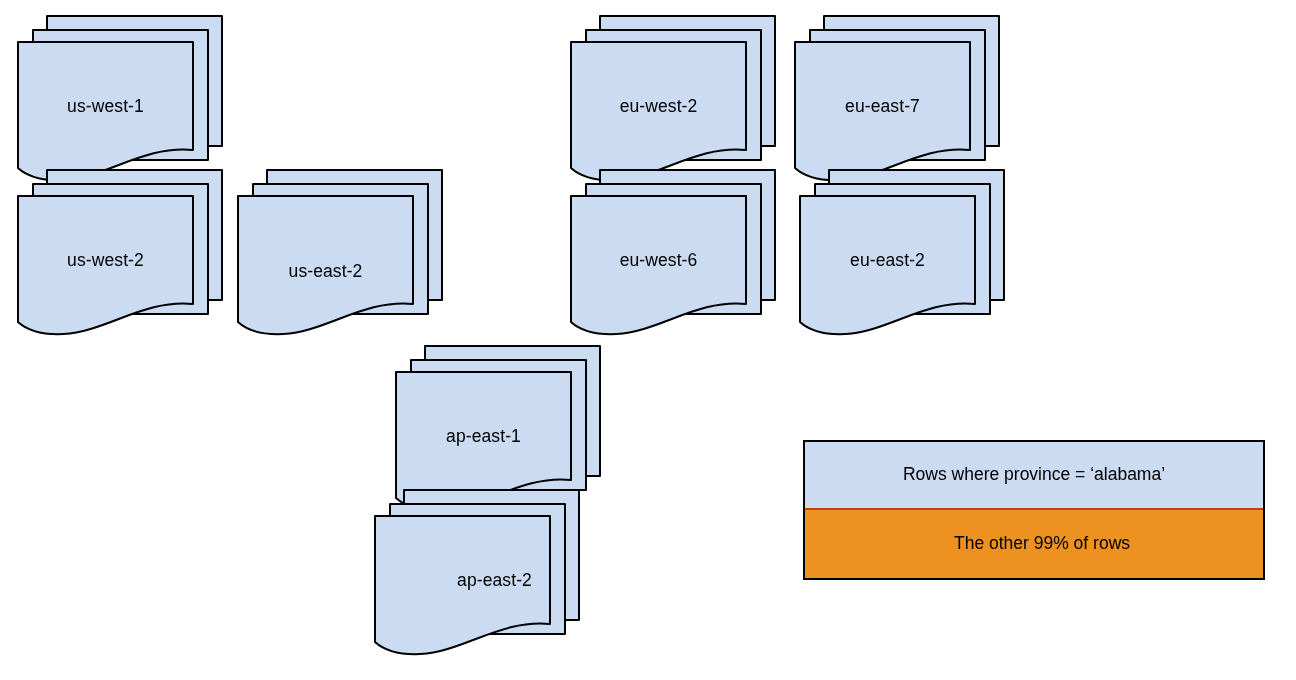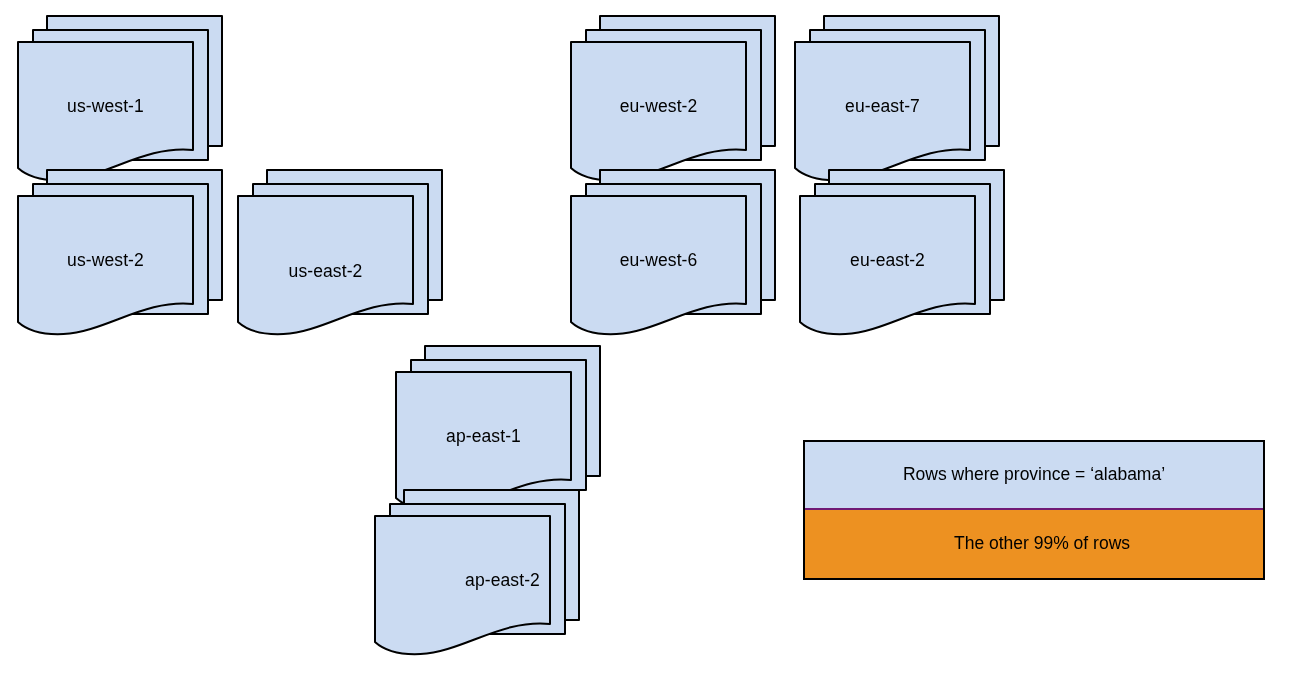--- a/index.html
+++ b/index.html
@@ -66,21 +66,21 @@
     height: 50%;
     box-sizing: border-box;
     display: flex;
     align-items: center;
     justify-content: center;
     font-size: 17.5px;
     line-height: 1;
     white-space: nowrap;
   }
   .legend-row.top {
-    border-bottom: 2px solid #701a75;
+    border-bottom: 2px solid #c2410c;
     justify-content: center;
   }
 </style>
 </head>
 <body>
 
 <div id="canvas">
 
   <div class="doc-stack" style="left: 18px; top: 16px;">
     <svg viewBox="0 0 215 165">
@@ -154,21 +154,21 @@
       </svg>
     <div class="doc-label" style="top: 26px; left: 0px;">ap-east-1</div>
   </div>
 
   <div class="doc-stack" style="left: 375px; top: 490px;">
     <svg viewBox="0 0 215 165">
         <rect x="29" y="0" width="175" height="130" fill="#CBDBF2" stroke="#000000" stroke-width="2" stroke-linejoin="round"></rect>
         <rect x="15" y="14" width="175" height="130" fill="#CBDBF2" stroke="#000000" stroke-width="2" stroke-linejoin="round"></rect>
         <path d="M 0 26 L 175 26 L 175 134 C 126 129 87.5 162 45.5 164 C 24.500000000000004 165 8.75 160 0 152 Z" fill="#CBDBF2" stroke="#000000" stroke-width="2" stroke-linejoin="round"></path>
       </svg>
-    <div class="doc-label" style="top: 26px; left: 16px; padding-left: 24px;">ap-east-2</div>
+    <div class="doc-label" style="top: 26px; left: 8px; padding-left: 24px;">ap-east-2</div>
   </div>
 
   <div id="legend">
     <div class="legend-row top" style="background: rgb(203, 219, 242);">
       <span>Rows where province = ‘alabama’</span>
     </div>
     <div class="legend-row bottom" style="background: rgb(237, 145, 33); padding-left: 16px;">
       <span>The other 99% of rows</span>
     </div>
   </div>

